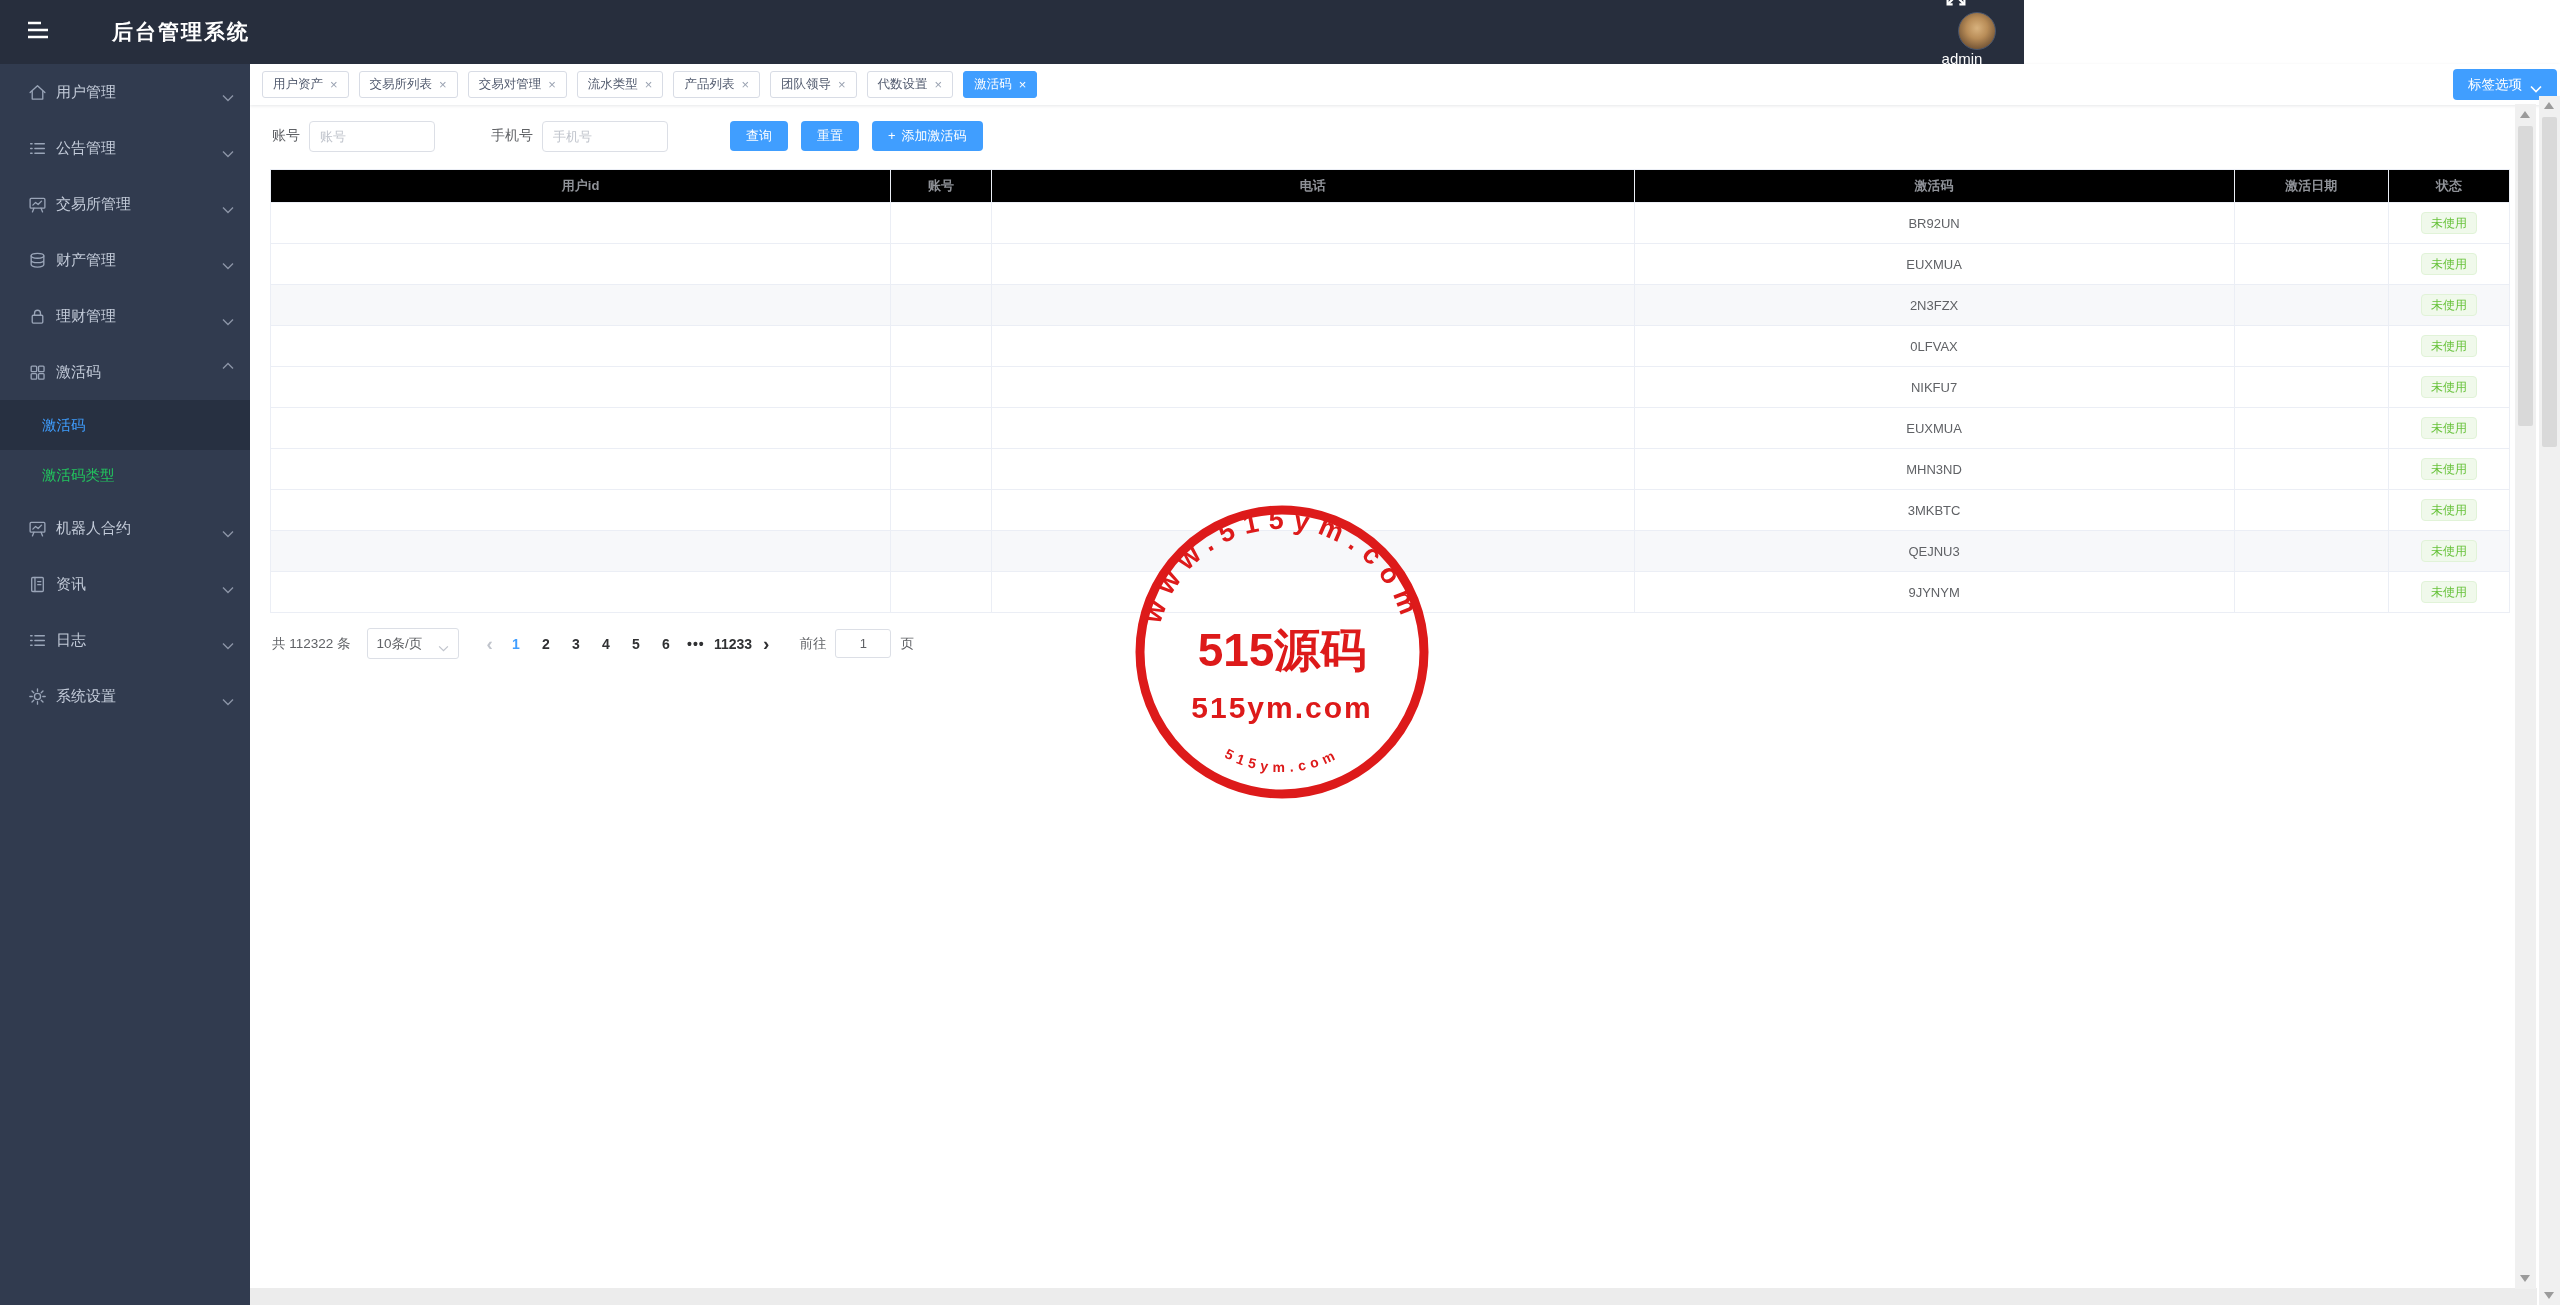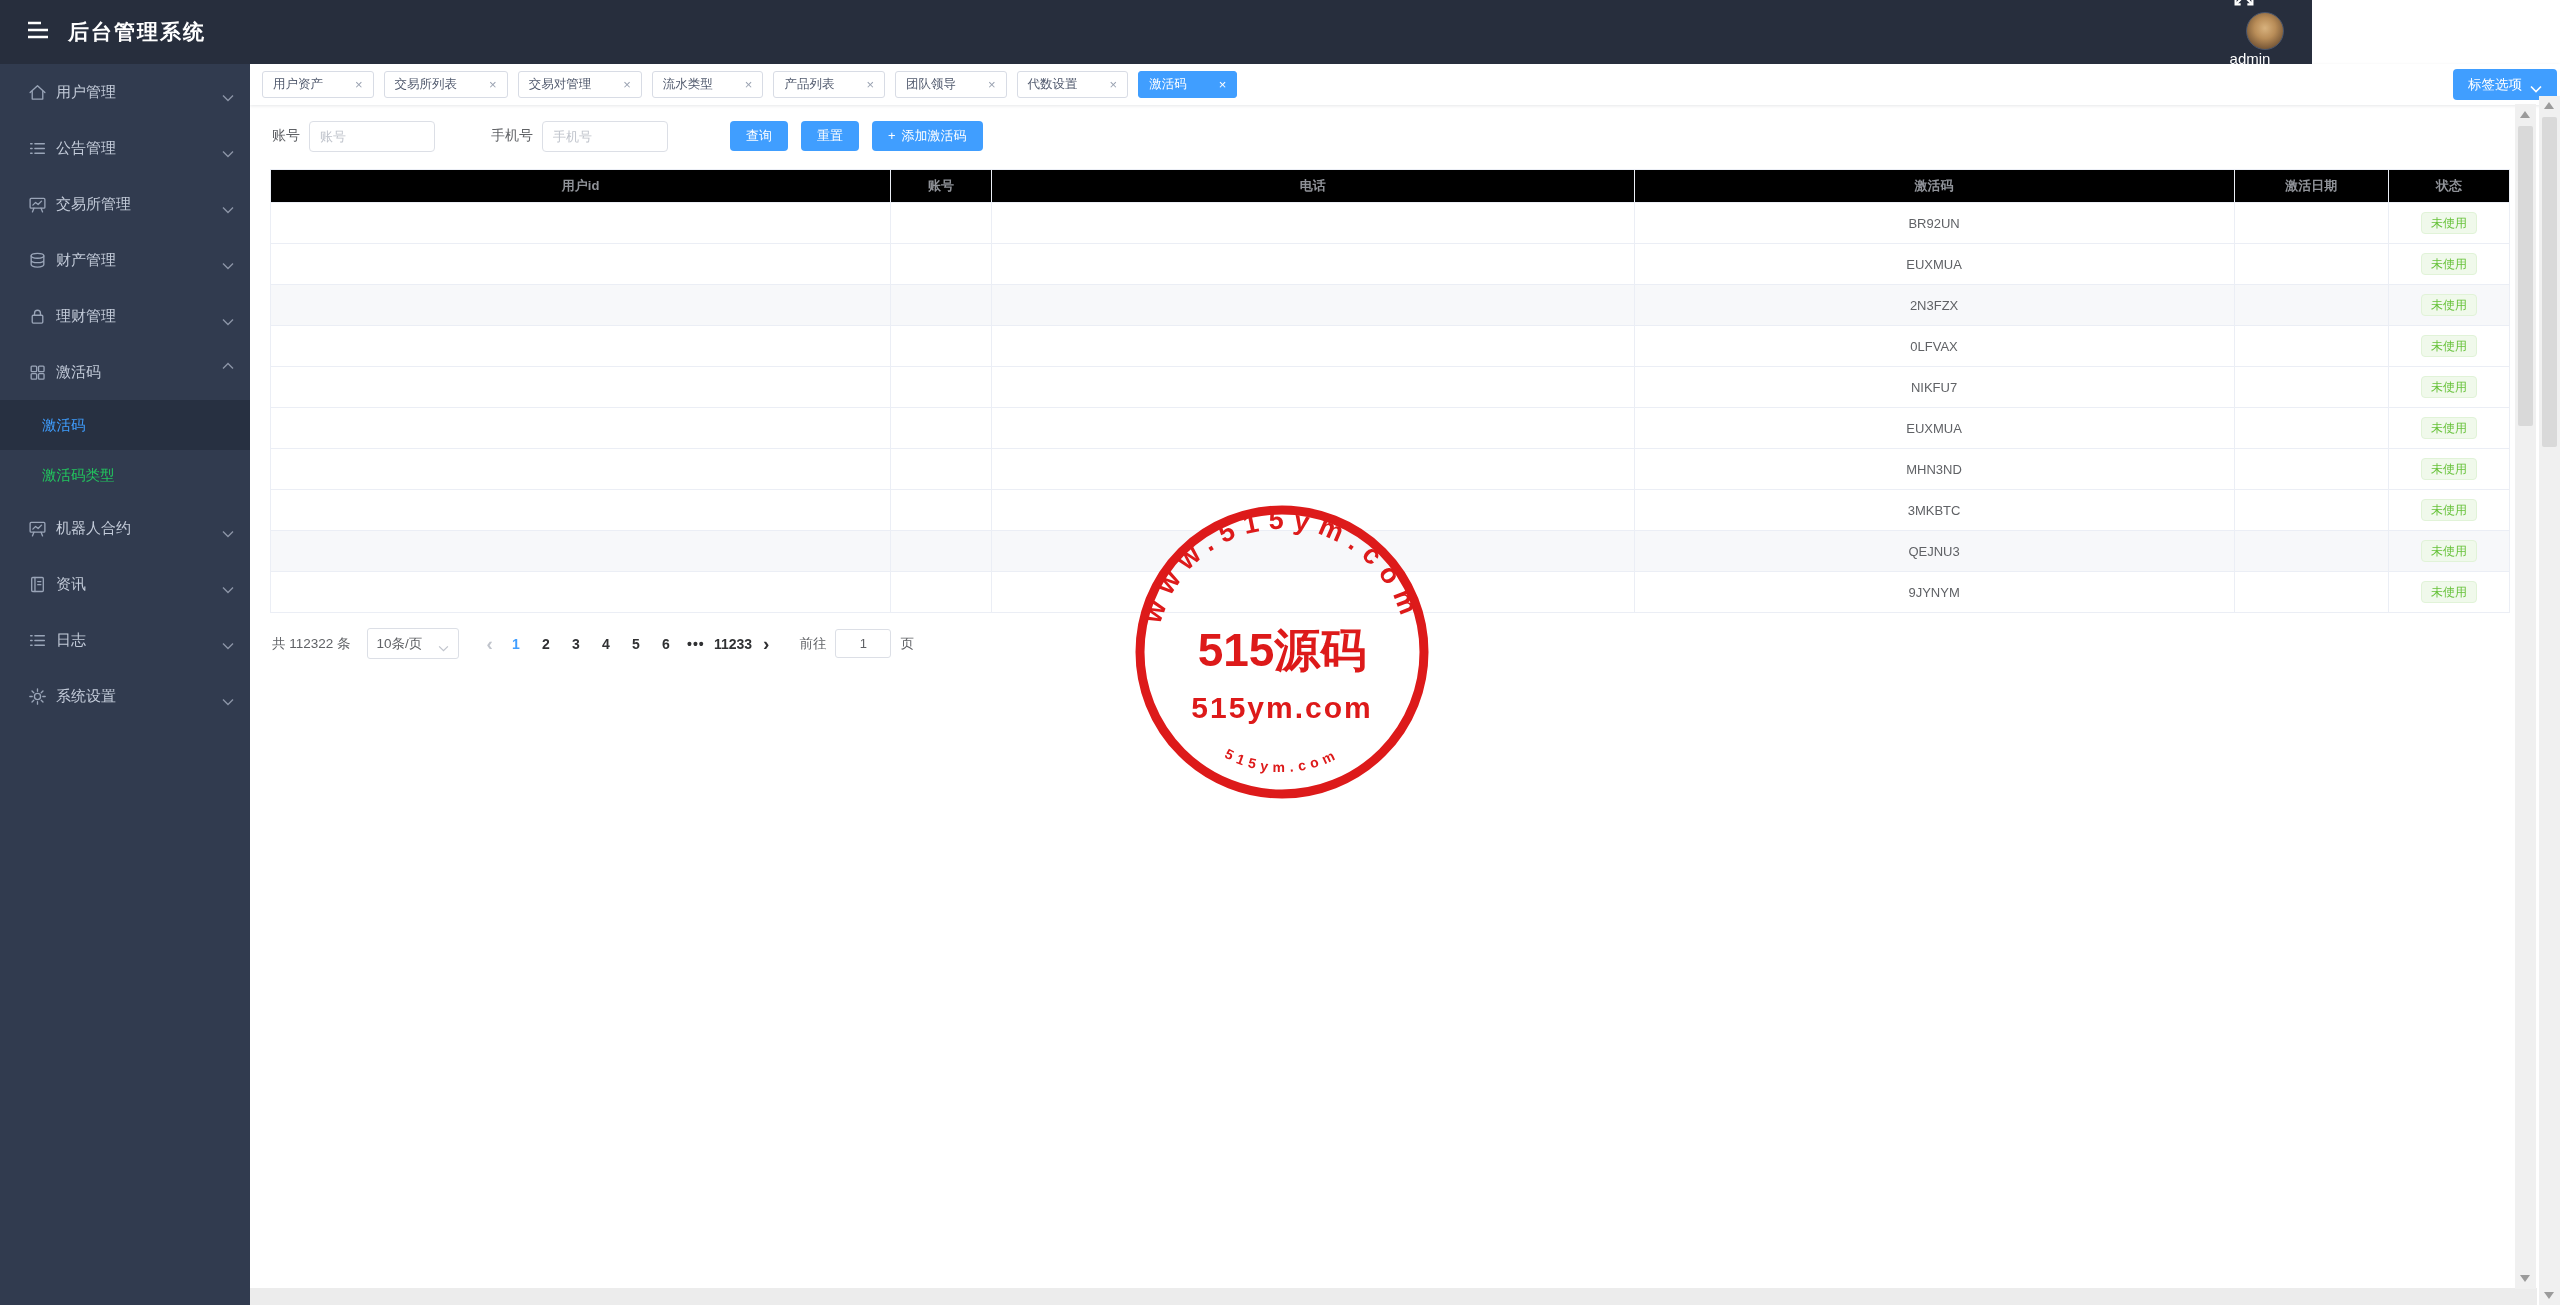--- a/index.html
+++ b/index.html
@@ -1,21 +1,21 @@
 <!DOCTYPE html>
 <html><head>
 <meta charset="utf-8">
 <style>
   * { margin:0; padding:0; box-sizing:border-box; }
   html,body { width:2560px; height:1305px; overflow:hidden; background:#fff;
     font-family:"Liberation Sans","DejaVu Sans",sans-serif; }
 
   
-  .header { position:absolute; left:0; top:0; width:2312px; height:64px;
-    background:#272e3d; display:flex; align-items:center; z-index:30; }
+  .header { position:absolute; left:0; top:0; width:2024px; height:64px;
+    background:#272e3d; display:flex; align-items:center; z-index:30;gap:44px; }
   .hamburger { margin-left:26px; cursor:pointer; }
   .hamburger svg { width:24px; height:20px; stroke:#fff; stroke-width:2.4; }
   .app-title { color:#ffffff; font-size:21px; font-weight:600; letter-spacing:2px; margin-left:18px; }
   .header-right { margin-left:auto; display:flex; align-items:center; margin-right:28px;flex-direction:column; }
   .fs-icon svg { width:24px; height:24px; stroke:#fff; stroke-width:1.8; fill:none; }
   .avatar { width:38px; height:38px; border-radius:50%; margin-left:42px;
     background:radial-gradient(circle at 50% 42%, #d8b27e 0%, #b98d58 38%, #7d5c3a 72%, #5d432a 100%);
     border:1px solid #4a556b; }
   .admin-name { color:#fff; font-size:15px; margin-left:12px; }
   .caret { color:#fff; font-size:11px; margin-left:6px; }
@@ -34,21 +34,21 @@
   .sub-item { height:50px; display:flex; align-items:center; padding-left:42px;
     color:#22c55e; font-size:14.5px; cursor:pointer; }
   .sub-item.active { background:#273041; color:#3f9eff; }
 
   
   .main { position:absolute; left:250px; top:64px; width:2310px; height:1241px; background:#fff; }
   .tabbar { position:relative; height:41px; background:#fff; display:flex; align-items:center;
     padding-left:12px; box-shadow:0 1px 3px rgba(0,21,41,.10); z-index:10; }
   .tab { display:inline-flex; align-items:center; height:27px; padding:0 10px; margin-right:10px;
     border:1px solid #d8dce5; border-radius:3px; background:#fff; color:#515a6e; font-size:12.5px;
-    cursor:pointer; white-space:nowrap;gap:25px; }
+    cursor:pointer; white-space:nowrap; }
   .tab .x { margin-left:7px; color:#9aa2b1; font-size:13px; line-height:1; }
   .tab.active { background:#409eff; border-color:#409eff; color:#fff; }
   .tab.active .x { color:#fff; }
   .tag-options-btn { position:absolute; right:3px; top:5px; height:31px; background:#409eff;
     color:#fff; border:none; border-radius:4px; font-size:13.5px; padding:0 15px; cursor:pointer;
     display:flex; align-items:center; }
   .tag-options-btn .chev { width:12px; height:8px; margin-left:8px; }
   .tag-options-btn .chev svg { width:12px; height:8px; fill:none; stroke:#fff; stroke-width:1.6; }
 
   .content { position:absolute; left:0; top:41px; width:2265px; bottom:17px; background:#fff; }

